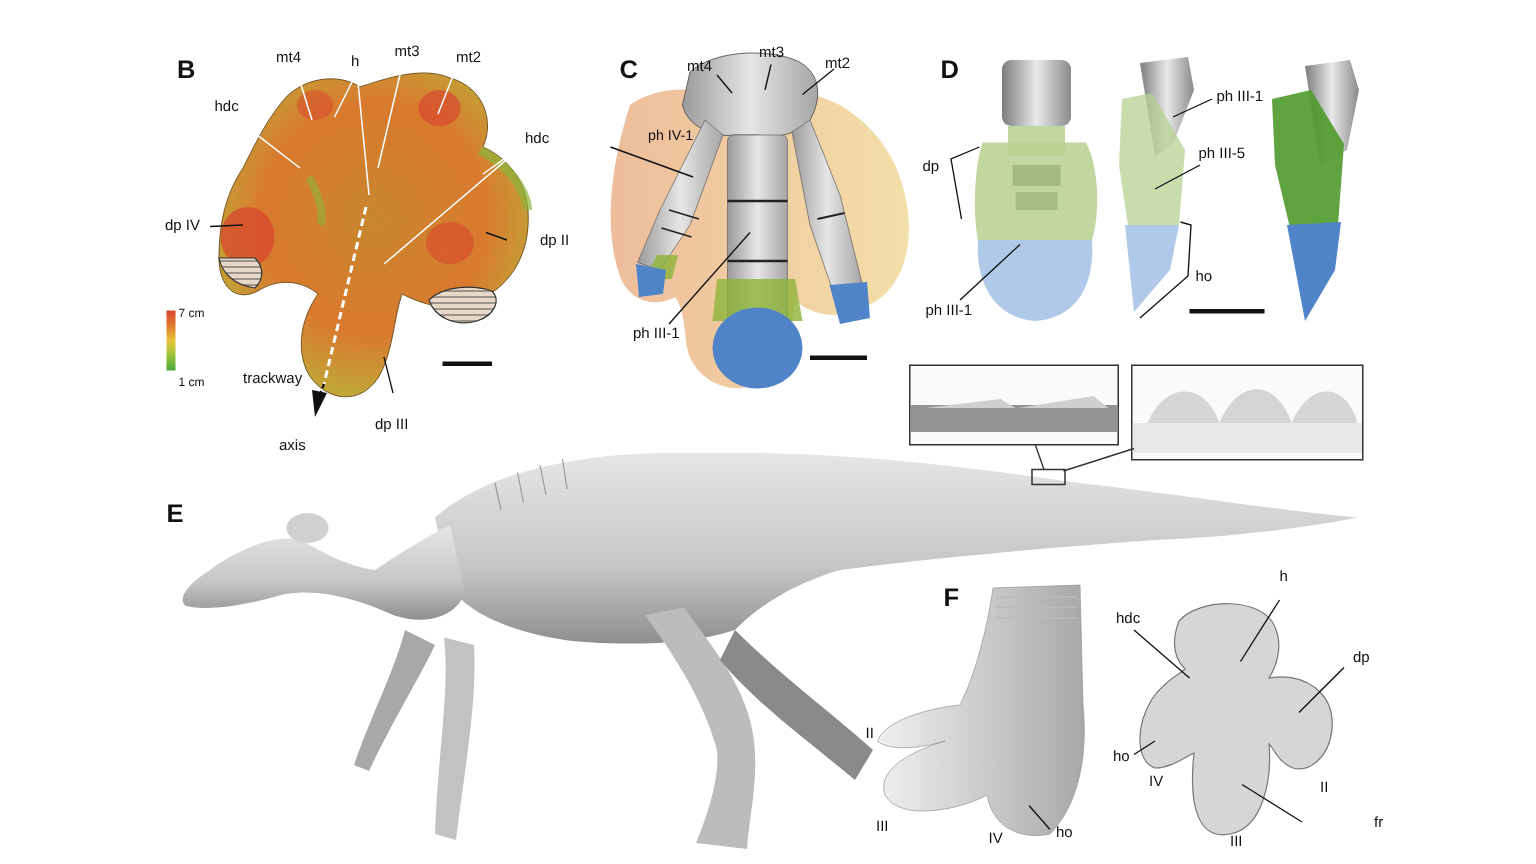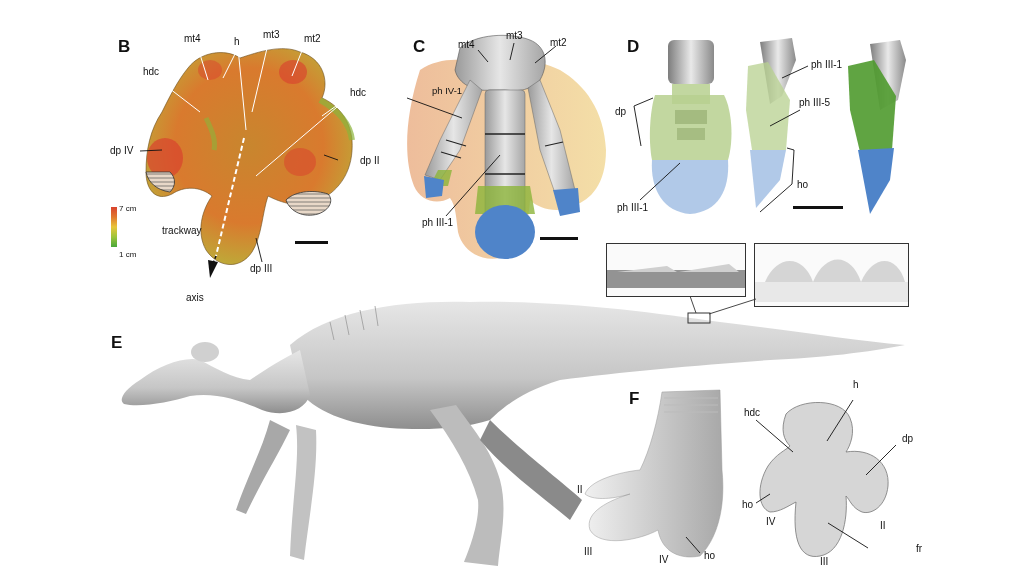--- a/index.html
+++ b/index.html
@@ -70,23 +70,23 @@
 </svg>
 
 <span class="lbl" style="left:184px;top:34px;">mt4</span>
 <span class="lbl" style="left:234px;top:37px;">h</span>
 <span class="lbl" style="left:263px;top:30px;">mt3</span>
 <span class="lbl" style="left:304px;top:34px;">mt2</span>
 <span class="lbl" style="left:143px;top:67px;">hdc</span>
 <span class="lbl" style="left:350px;top:88px;">hdc</span>
 <span class="lbl" style="left:110px;top:146px;">dp IV</span>
 <span class="lbl" style="left:360px;top:156px;">dp II</span>
-<span class="lbl" style="left:162px;top:226px;">trackway</span>
+<span class="lbl" style="left:162px;top:248px;">trackway</span>
 <span class="lbl" style="left:186px;top:249px;margin-top:44px;">axis</span>
-<span class="lbl" style="left:250px;top:264px;">dp III</span>
+<span class="lbl" style="left:250px;top:279px;">dp III</span>
 
 <div class="cbar"></div>
 <span class="lbl" style="left:119px;top:205px;font-size:8px;">7 cm</span>
 <span class="lbl" style="left:119px;top:251px;font-size:8px;">1 cm</span>
 <div class="scalebar" style="left:295px;top:241px;width:33px;"></div>
 
 <div class="panel-letter" style="left:413px;top:37px;">C</div>
 
 <svg class="layer" width="1024" height="576">
   <defs>

